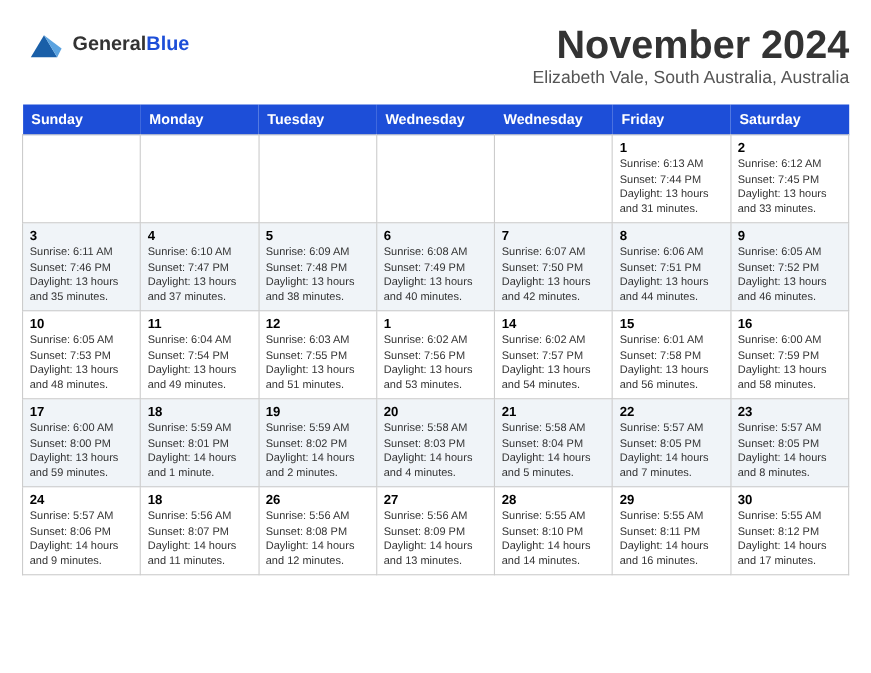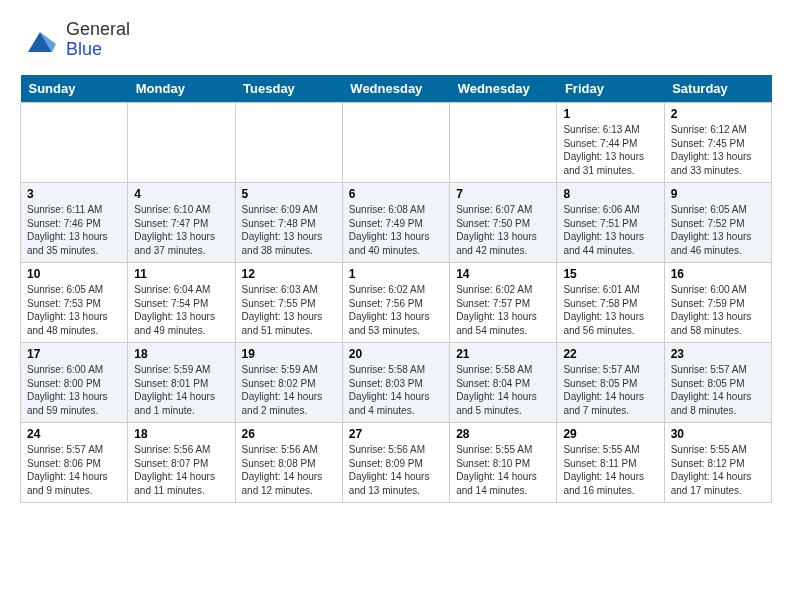--- a/index.html
+++ b/index.html
@@ -16,23 +16,23 @@
       align-items: flex-start;
       margin-bottom: 15px;
     }
     .logo {
       display: flex;
       align-items: center;
       gap: 6px;
     }
     .logo-text {
       display: flex;
-      flex-direction: column;
+      flex-direction: row;
       font-size: 18px;
-      font-weight: normal;
+      font-weight: bold;
       line-height: 1.1;
     }
     .logo-text .general { color: #333; }
     .logo-text .blue { color: #1d4ed8; }
     .logo-icon {
       width: 40px;
       height: 40px;
     }
     .title-section {
       text-align: right;
@@ -45,21 +45,21 @@
     .location-subtitle {
       font-size: 16px;
       color: #555;
     }
     .calendar-table {
       width: 100%;
       border-collapse: collapse;
       font-size: 11px;
     }
     .calendar-table thead th {
-      background: #0369a1;
+      background: #1d4ed8;
       color: #fff;
       padding: 6px 8px;
       text-align: left;
       font-size: 13px;
       font-weight: bold;
     }
     .calendar-table tbody td {
       border: 1px solid #ccc;
       vertical-align: top;
       padding: 4px 6px;
@@ -95,20 +95,24 @@
   <div class="logo">
     <svg class="logo-icon" viewBox="0 0 50 50" xmlns="http://www.w3.org/2000/svg">
       <polygon points="10,40 40,40 25,15" fill="#1a5fa8"></polygon>
       <polygon points="25,15 40,40 45,30" fill="#5ba3e0"></polygon>
     </svg>
     <div class="logo-text">
       <span class="general">General</span>
       <span class="blue">Blue</span>
     </div>
   </div>
+  <div class="title-section">
+    <div class="month-title">November 2024</div>
+    <div class="location-subtitle">Elizabeth Vale, South Australia, Australia</div>
+  </div>
 </div>
 
 <table class="calendar-table">
   <thead>
     <tr>
     <th>Sunday</th>
         <th>Monday</th>
         <th>Tuesday</th>
         <th>Wednesday</th>
         <th>Wednesday</th>

